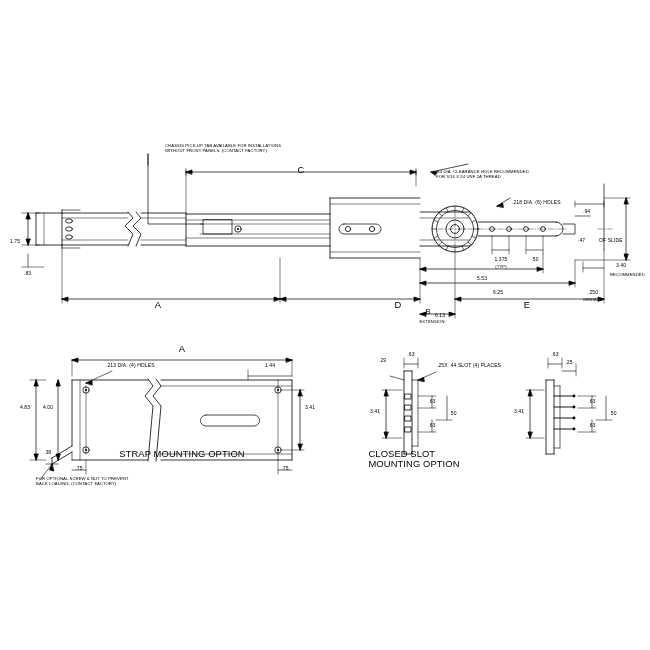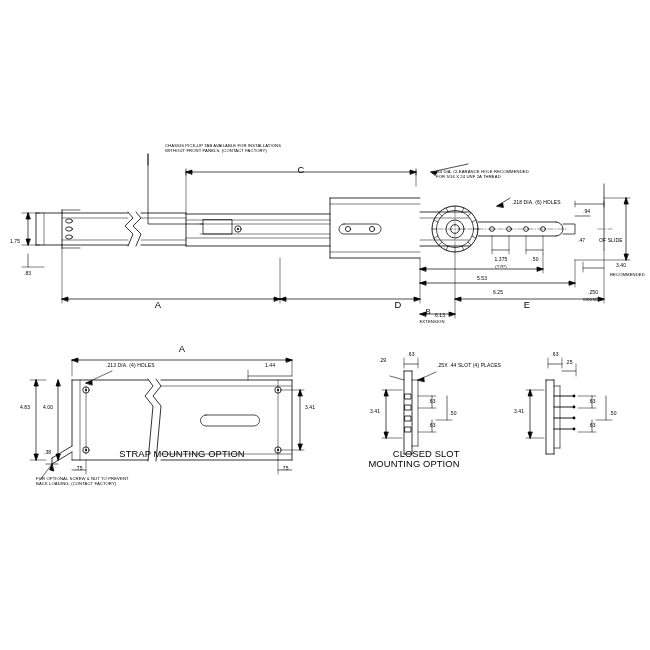--- a/index.html
+++ b/index.html
@@ -410,21 +410,21 @@
   <div class="lbl s9 ctr" style="left:182px; top:449px;">STRAP MOUNTING OPTION</div>
 
   <div class="lbl s5 ctr" style="left:411px; top:352px;">.63</div>
   <div class="lbl s5" style="left:379px; top:358px;">.29</div>
   <div class="lbl s5" style="left:437px; top:363px;">.25X .44 SLOT (4) PLACES</div>
   <div class="lbl s5" style="left:370px; top:409px;">3.41</div>
   <div class="lbl s5 ctr" style="left:432px; top:399px;">.63</div>
   <div class="lbl s5 ctr" style="left:432px; top:423px;">.63</div>
   <div class="lbl s5 ctr" style="left:453px; top:411px;">.50</div>
 
-  <div class="lbl s9 ctr" style="left:414px; top:449px; text-align:right;">CLOSED SLOT
+  <div class="lbl s9 ctr" style="left:414px; top:449px; text-align:left;">CLOSED SLOT
 MOUNTING OPTION</div>
 
   <div class="lbl s5 ctr" style="left:555px; top:352px;">.63</div>
   <div class="lbl s5 ctr" style="left:569px; top:360px;">.25</div>
   <div class="lbl s5" style="left:514px; top:409px;">3.41</div>
   <div class="lbl s5 ctr" style="left:592px; top:399px;">.63</div>
   <div class="lbl s5 ctr" style="left:592px; top:423px;">.63</div>
   <div class="lbl s5 ctr" style="left:613px; top:411px;">.50</div>
 
   <div class="topcap"></div>

